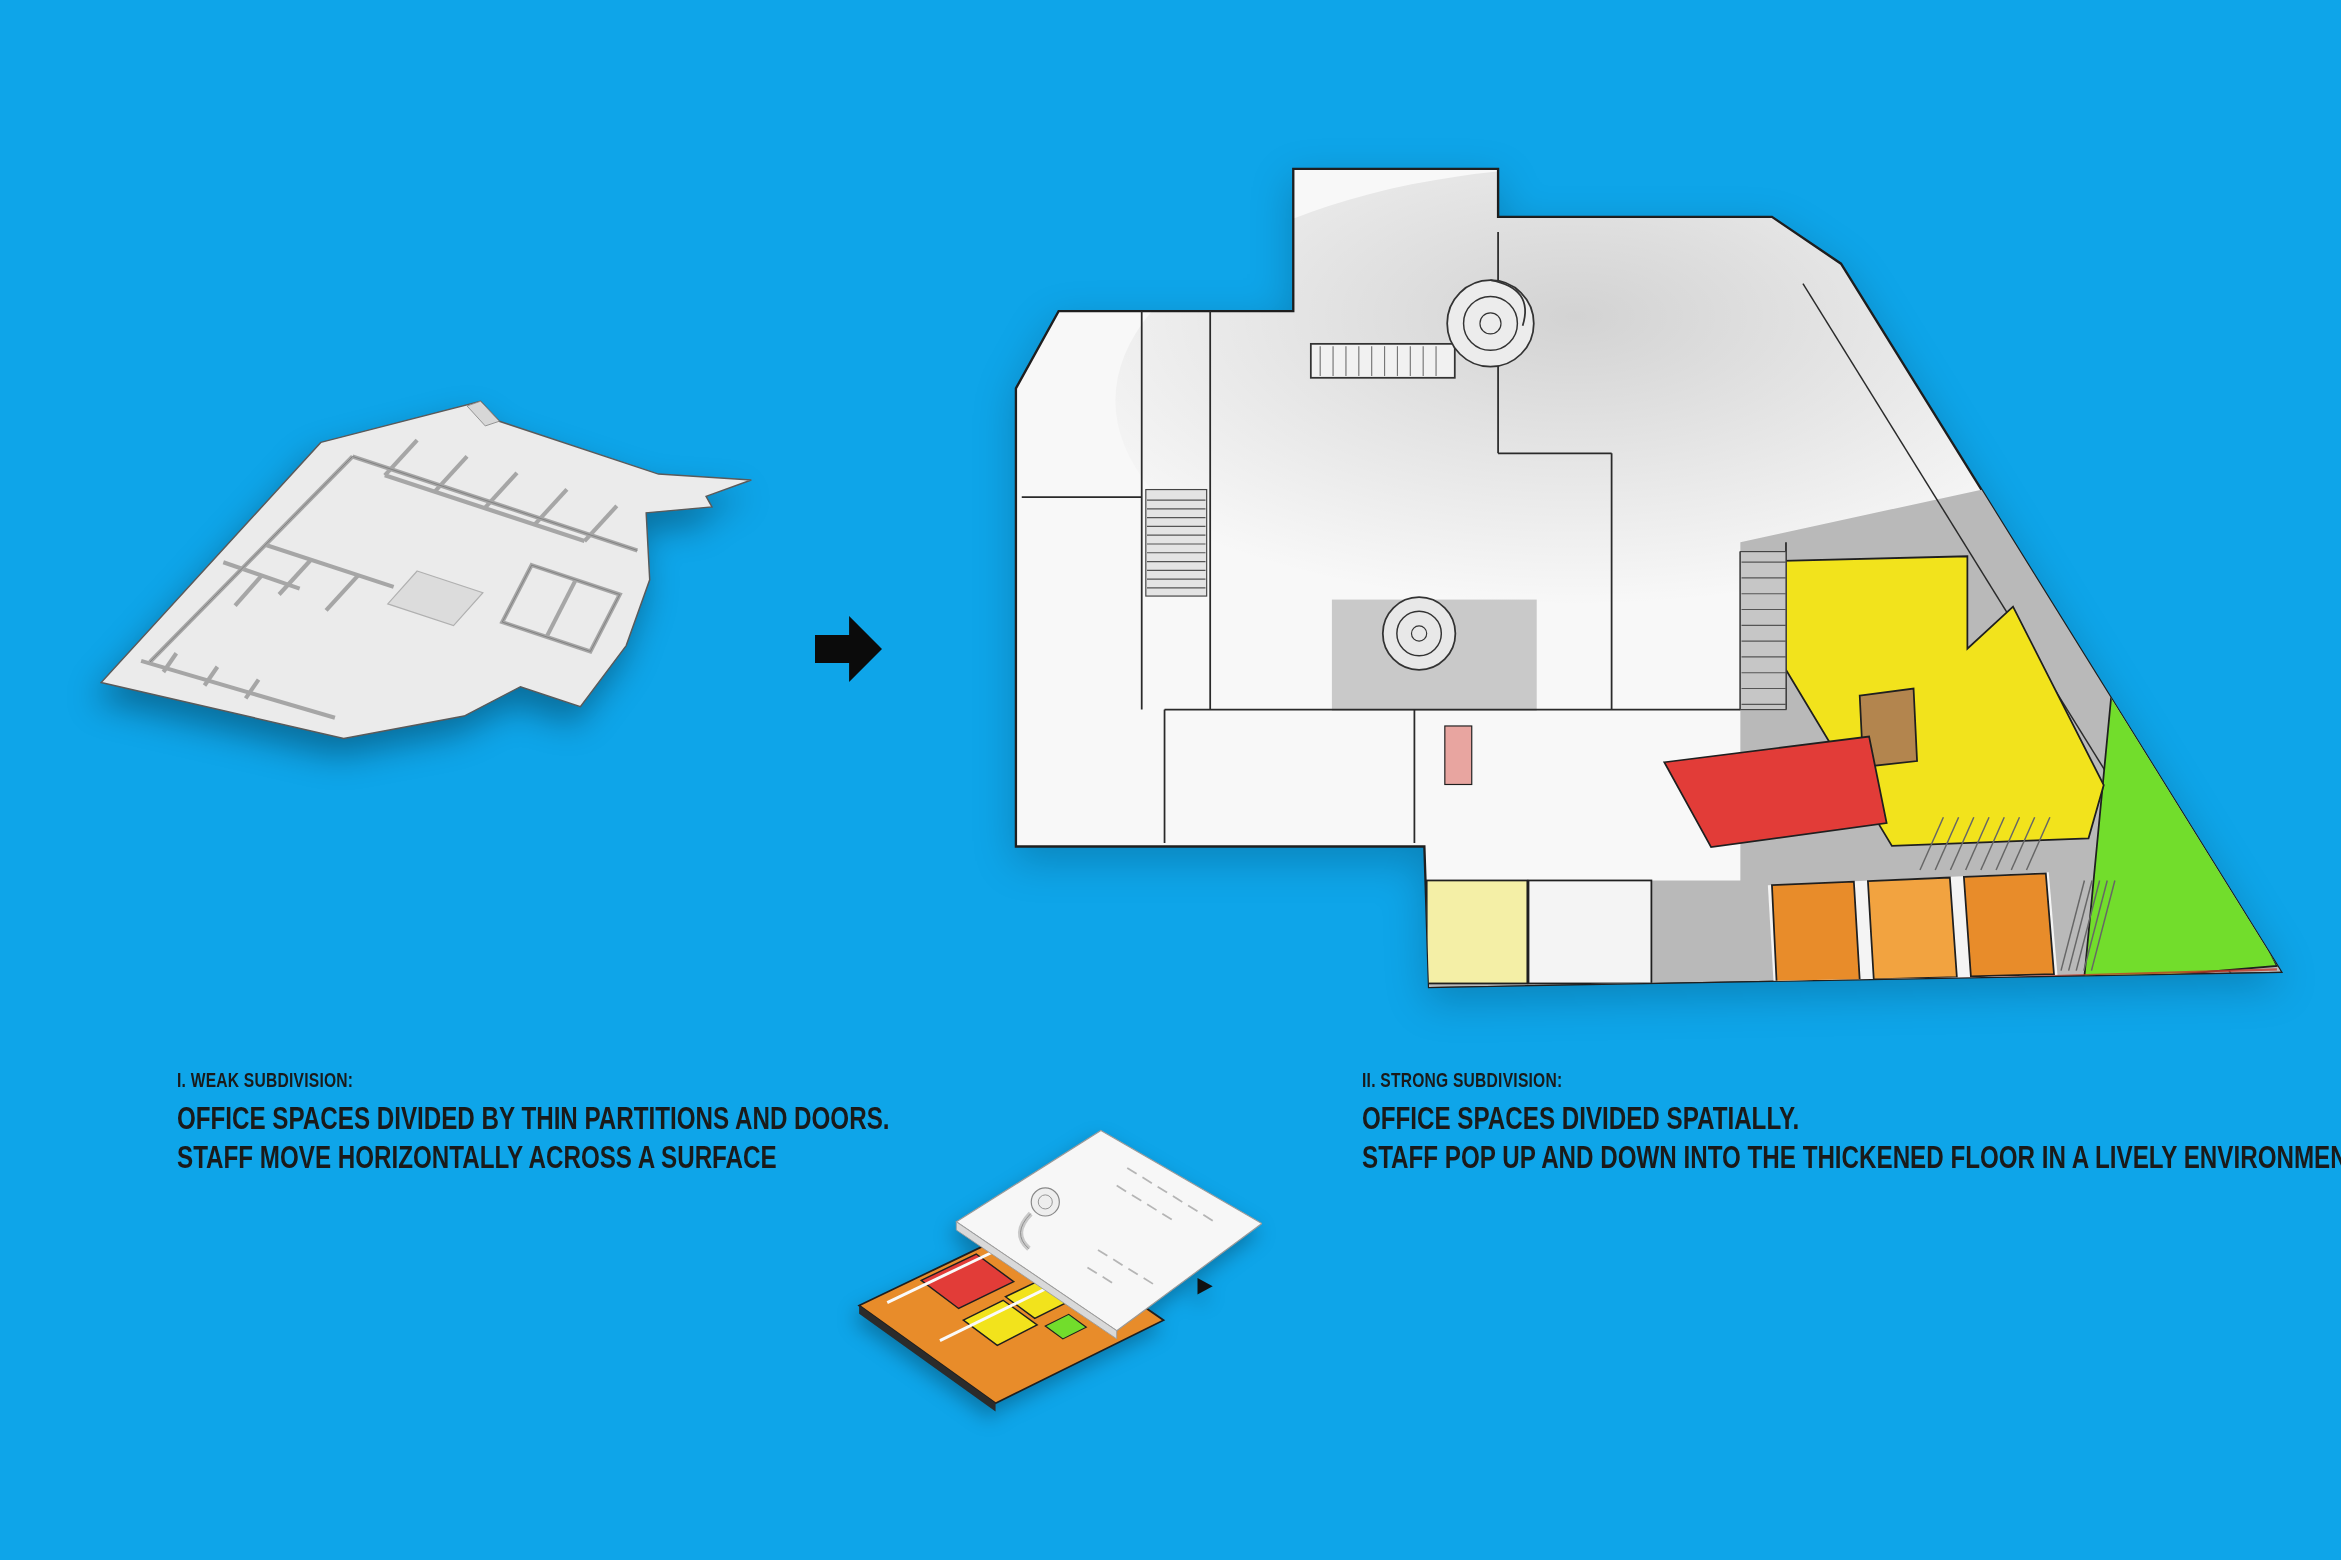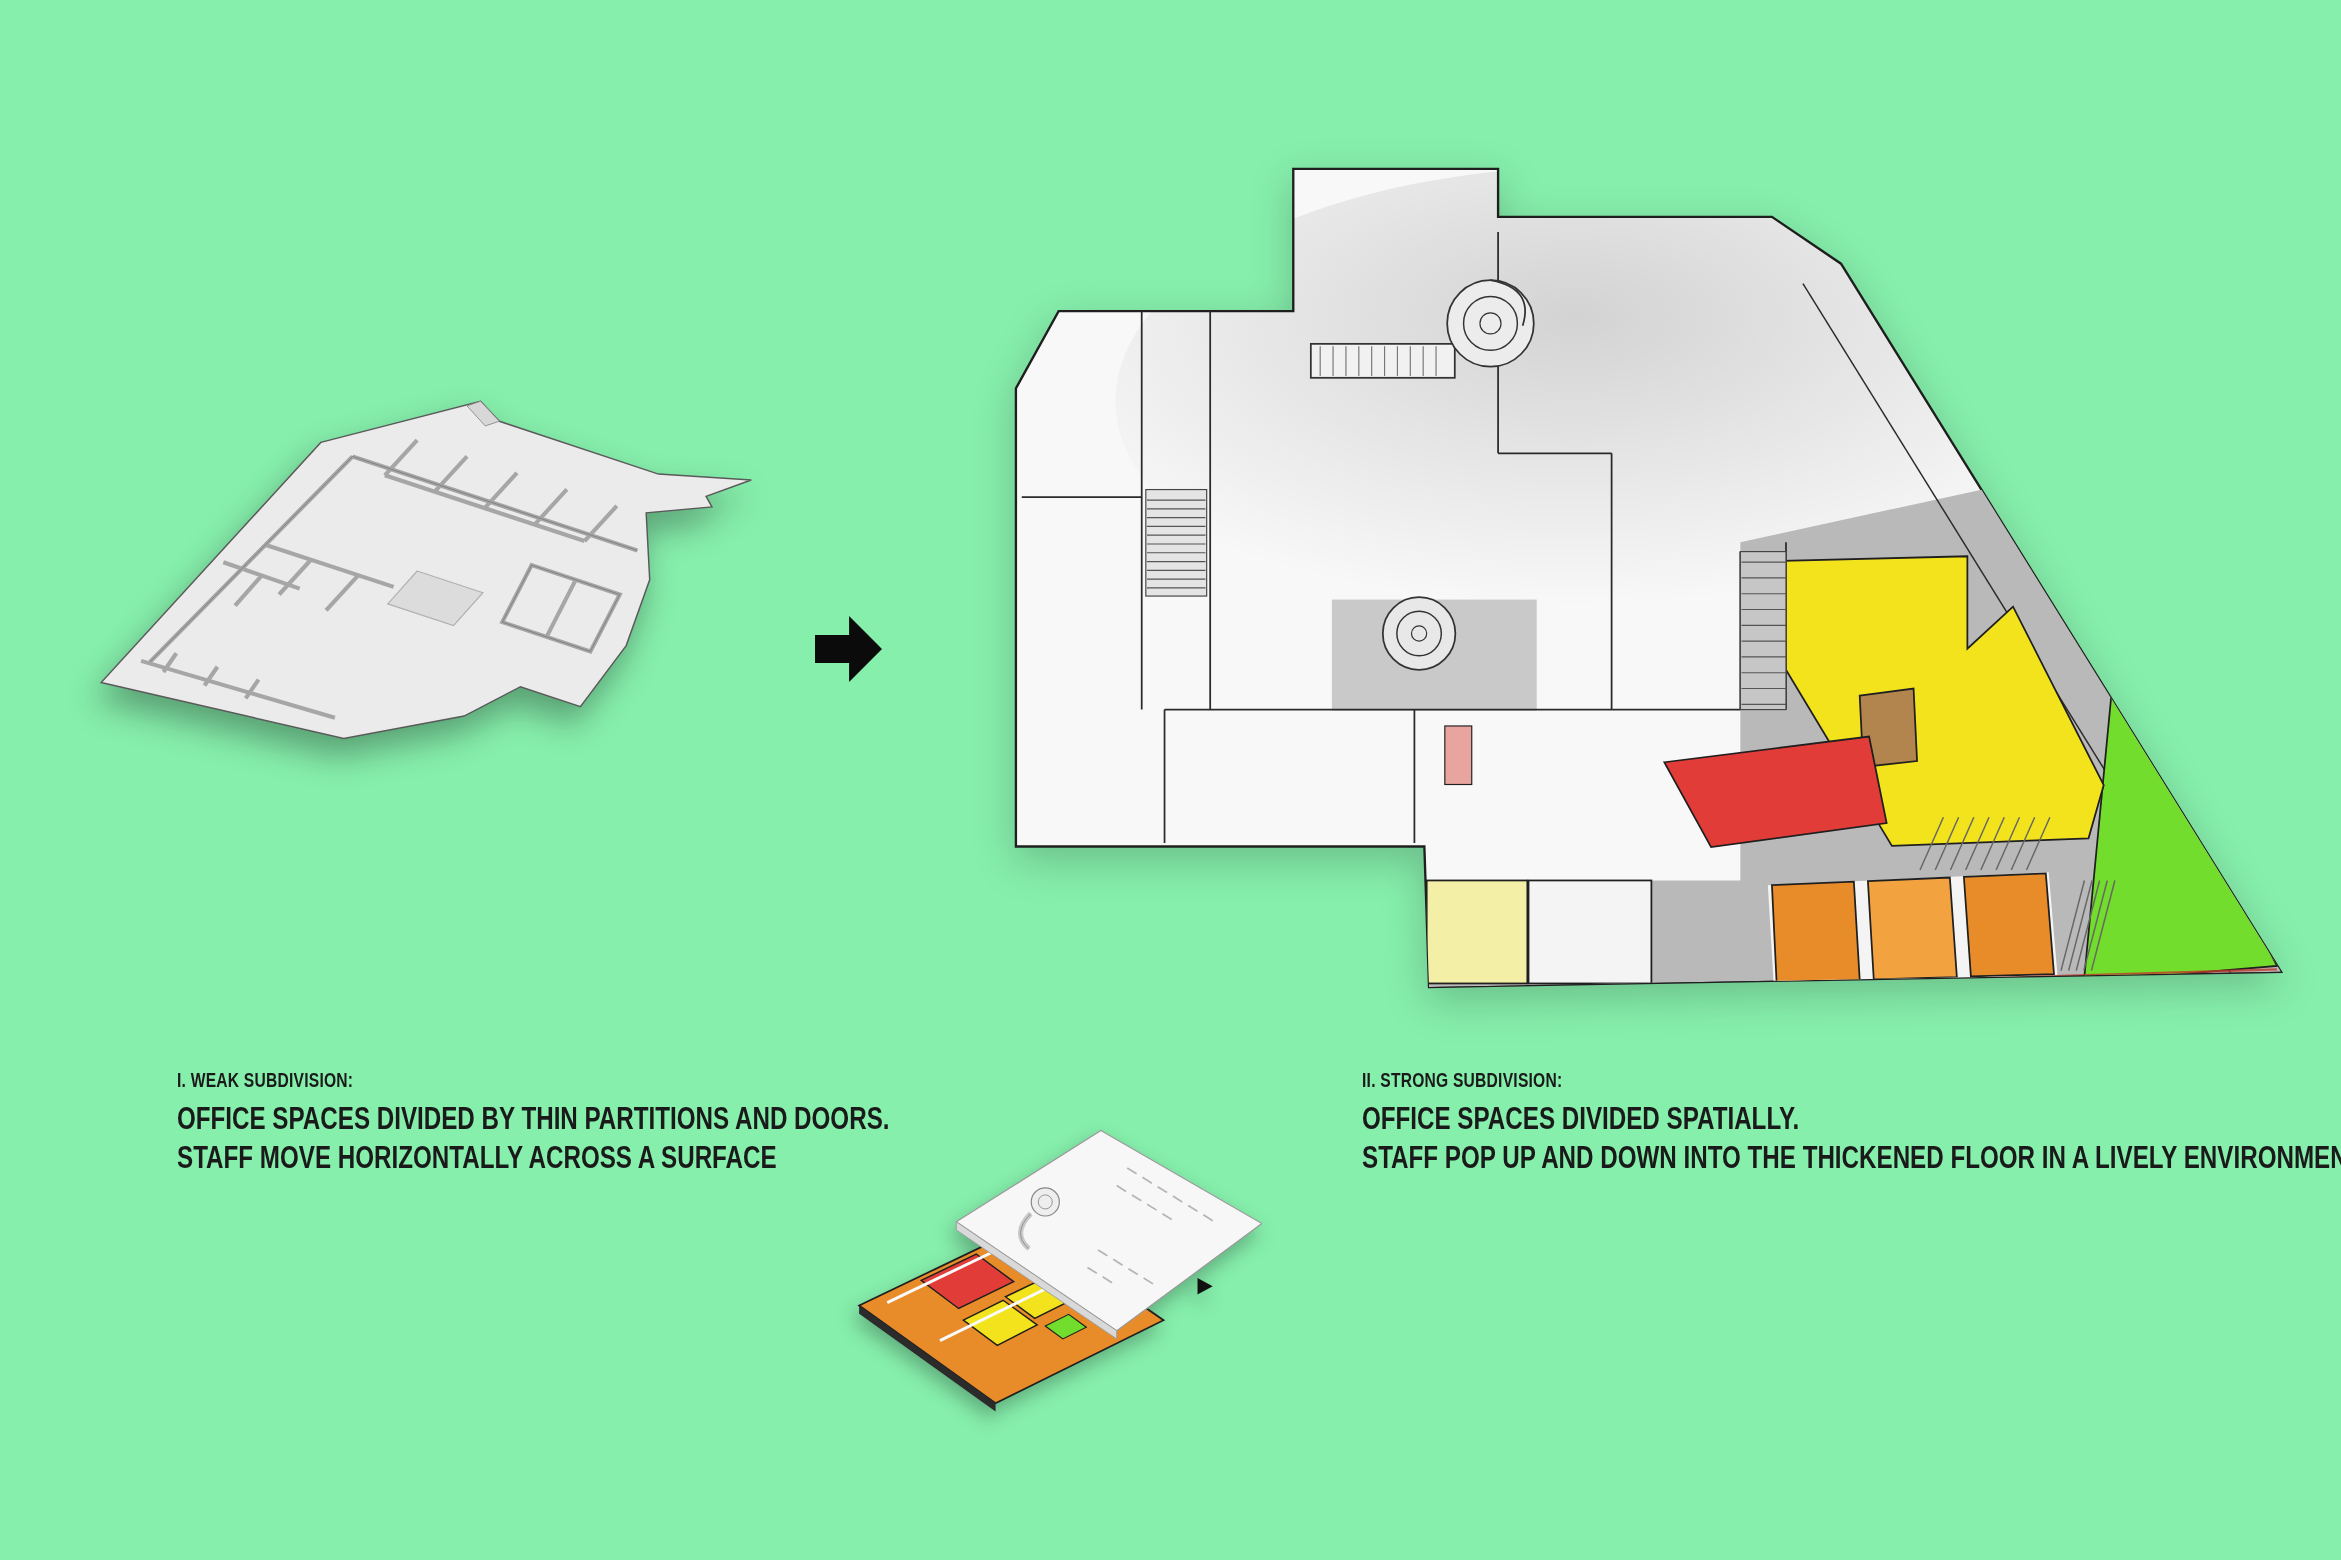--- a/index.html
+++ b/index.html
@@ -2,21 +2,21 @@
 <html style="--ink: #1a1a1a; --yellow: #f2e31c; --pale-yellow: #f4efa6; --red: #e23c38; --green: #72dd2c; --orange: #e88c2a; --orange-light: #f2a340; --tan: #b3854e; --pink: #e8a5a0; --gray-floor: #b9b9b9;font-size:9.4px"><head>
 <meta charset="utf-8">
 <style>
   html,body{margin:0;padding:0;}
   body{
     width:2342px;height:1561px;
     background:#ffffff;
     font-family:"Liberation Sans",sans-serif;
     overflow:hidden;
   }
-  #canvas{position:relative;width:2342px;height:1561px;background:#86efac;}
+  #canvas{position:relative;width:2342px;height:1561px;background:#0ea5e9;}
   .figure{position:absolute;}
   #fig-weak{left:88px;top:386px;width:670px;height:370px;
     filter:drop-shadow(-5.9px 17.6px 16.4px rgba(0,0,0,0.33));}
   #fig-strong{left:922px;top:149px;width:1364px;height:852px;
     filter:drop-shadow(0px 13px 20px rgba(0,0,0,0.20));}
   #fig-mini{left:852px;top:1127px;width:410px;height:288px;
     filter:drop-shadow(-2.3px 9.4px 9.4px rgba(0,0,0,0.28));}
   #transform-arrow{left:815px;top:616px;width:67px;height:66px;}
   svg{display:block;width:100%;height:100%;}
   .caption{position:absolute;color:var(--ink,#1a1a1a);}

